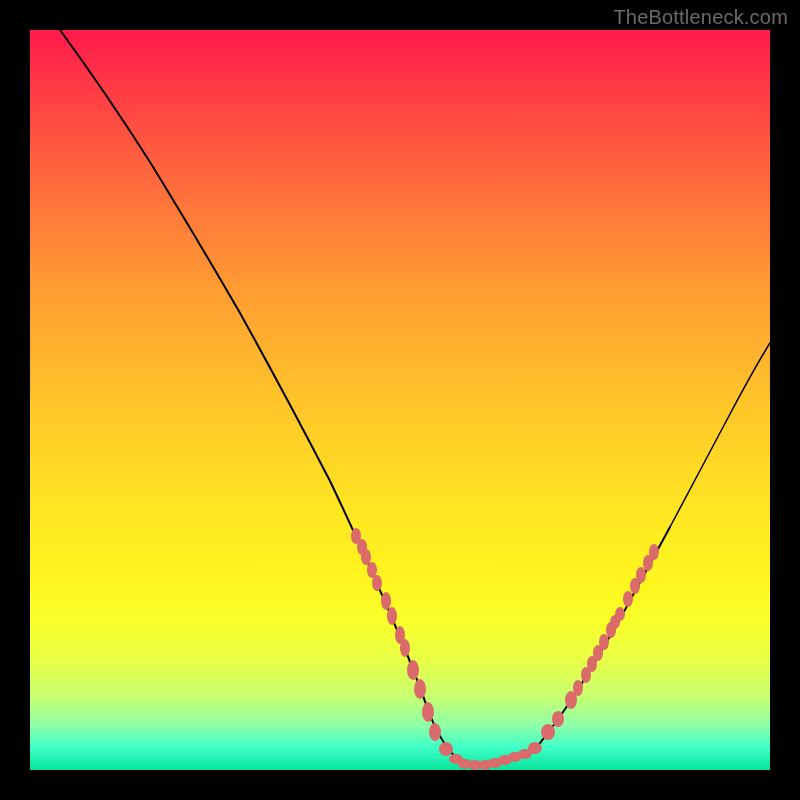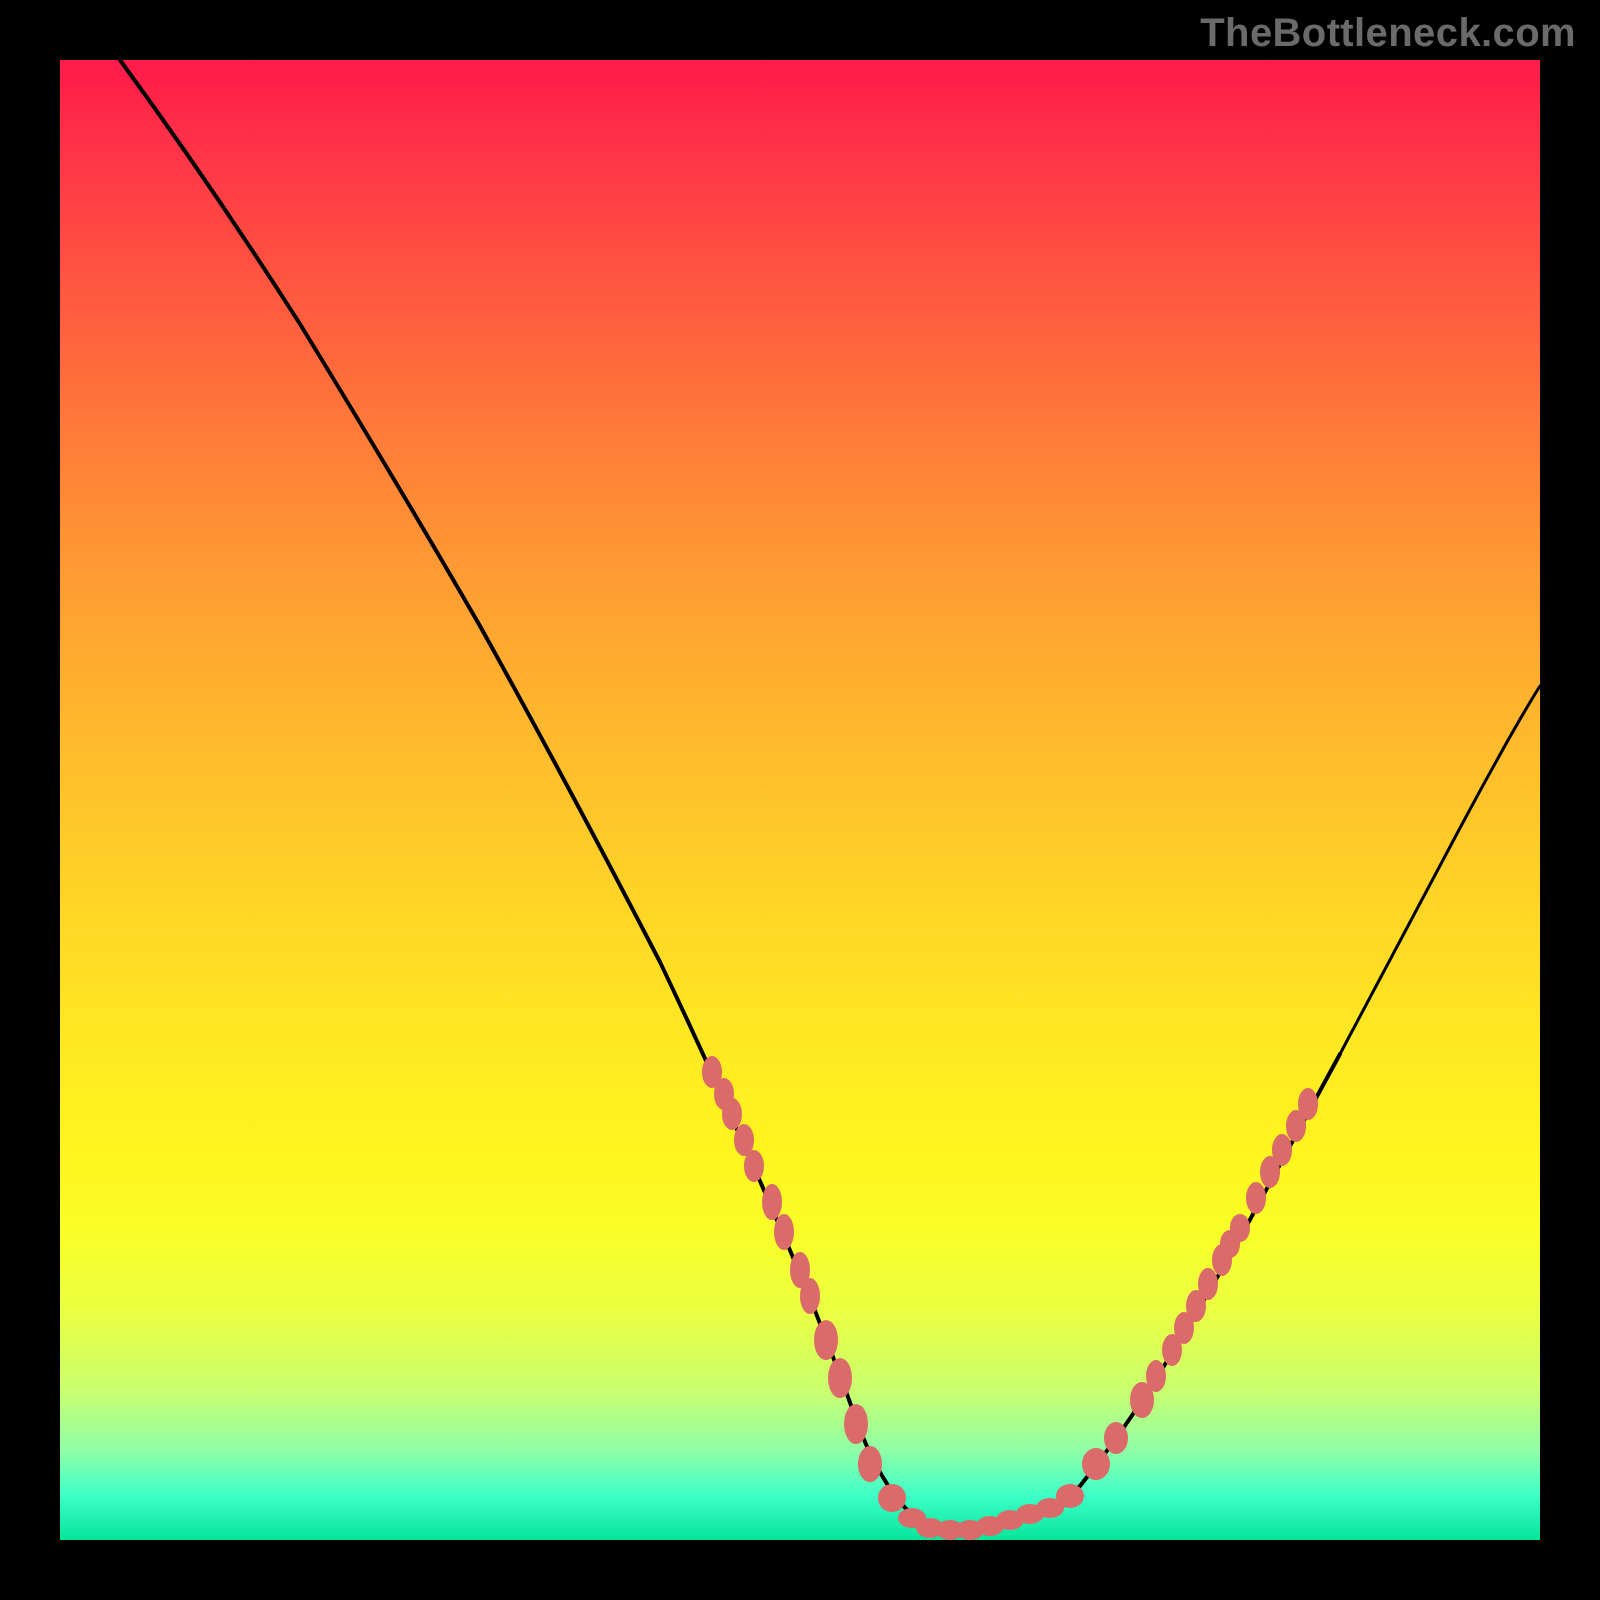--- a/index.html
+++ b/index.html
@@ -57,21 +57,21 @@
   .blob {
     fill: #db6a6a;
     stroke: none;
   }
   .watermark {
     position: absolute;
     top: 6px;
     right: 12px;
     color: #6a6a6a;
     font-size: 20px;
-    font-weight: 700;
+    font-weight: 400;
     letter-spacing: 0.2px;
   }
 </style>
 </head>
 <body>
 
 <div class="frame">
   <svg viewBox="0 0 740 740">
 
     <path class="curve" d="M 30 0

